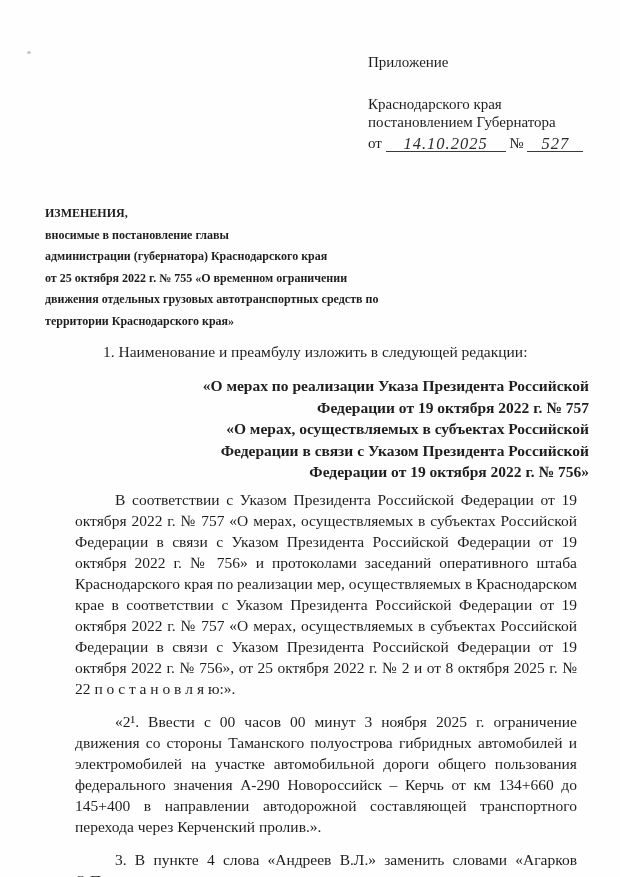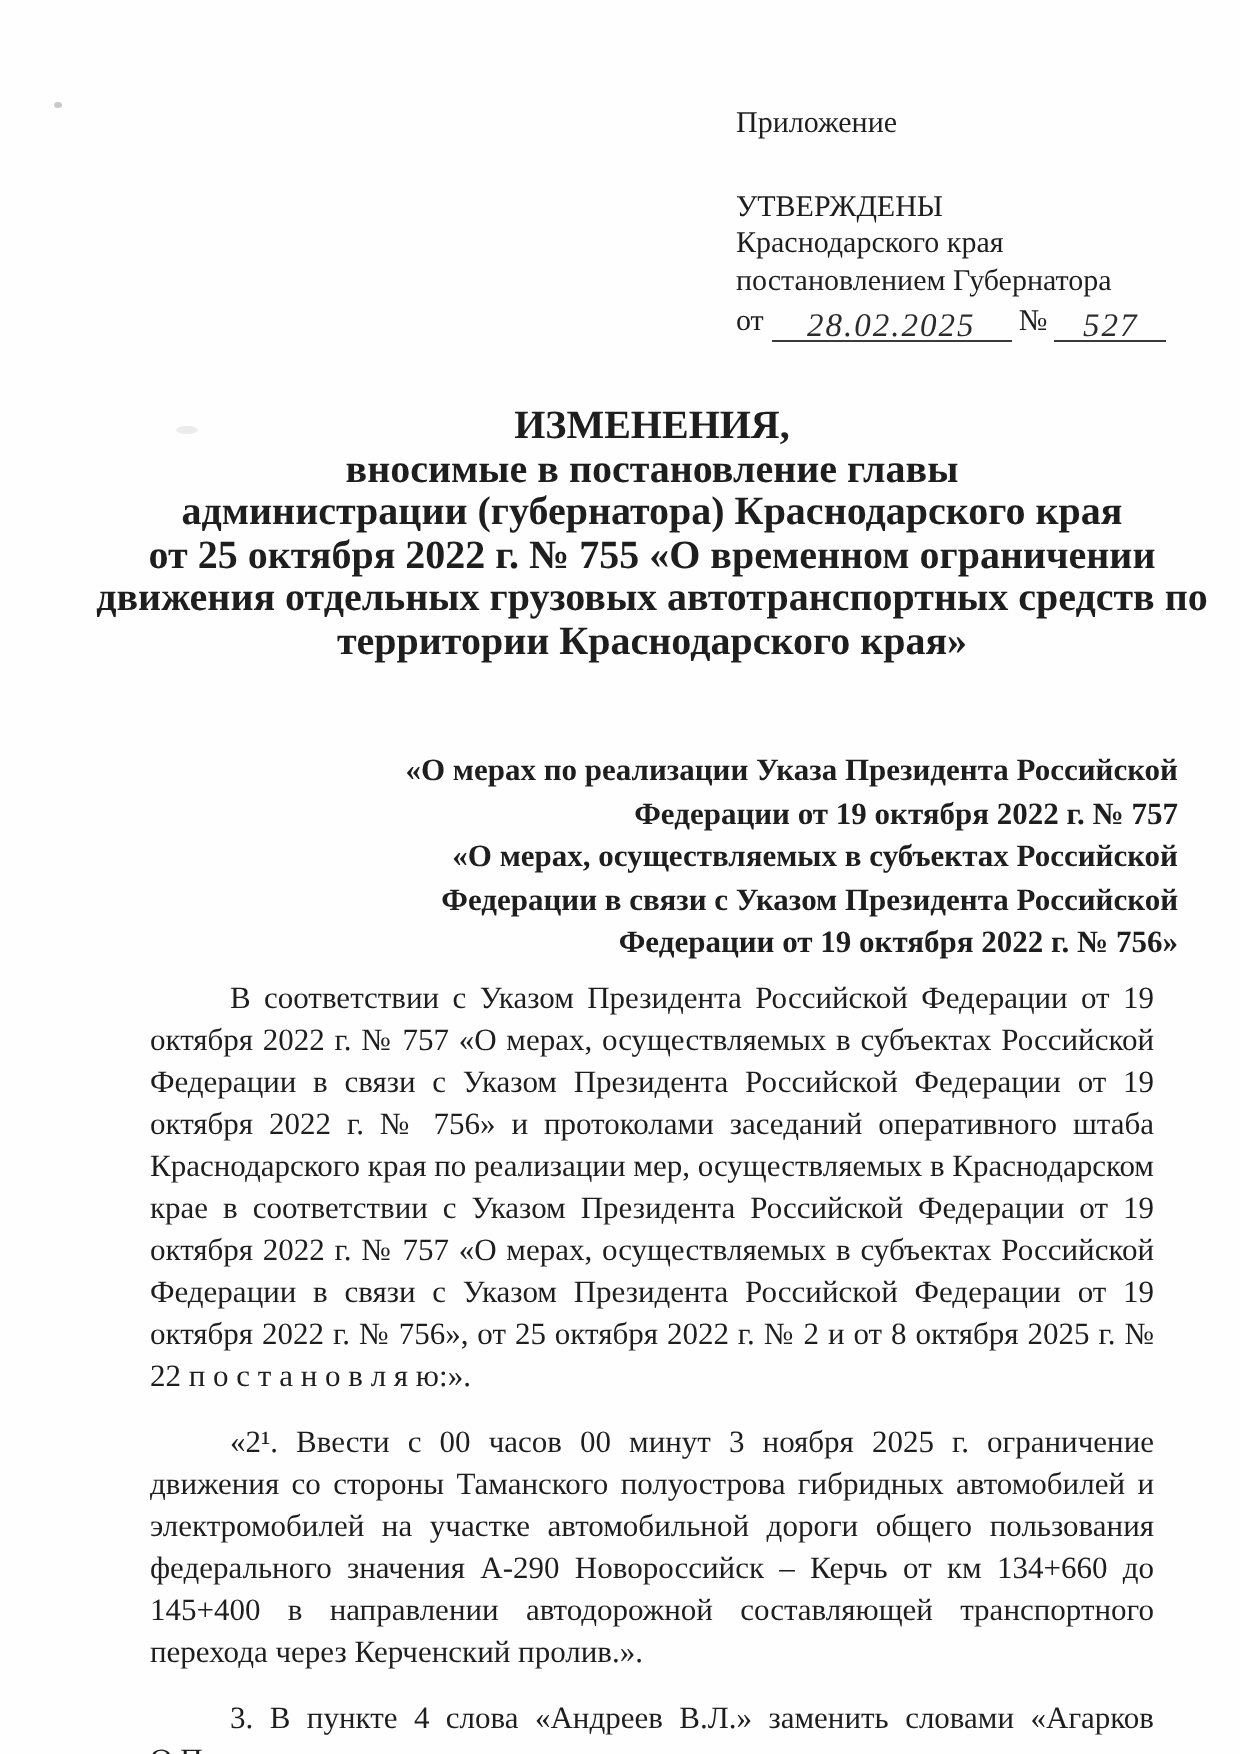--- a/index.html
+++ b/index.html
@@ -40,23 +40,22 @@
   }
   .hw-date { width: 120px; }
   .hw-num  { width: 56px; }
 
   
   .doc-title {
     position: absolute;
     top: 203px;
     left: 45px;
     right: 45px;
-    text-align: center;
     font-weight: bold;
-    font-size: 20px;
+    font-size: 12px;
     line-height: 21.5px;
     white-space: pre-line;
   }
 
   
   .p1 {
     position: absolute;
     top: 341px;
     left: 63px;
     right: 63px;
@@ -97,38 +96,38 @@
 </head>
 <body>
 
 <div class="page">
 
   <div class="speck speck-1"></div>
   <div class="speck speck-2"></div>
 
   <div class="approval">
     <div class="annex">Приложение</div>
-    <div>УТВЕРЖДЕНЫ</div>
     <div>Краснодарского края</div>
     <div>постановлением Губернатора</div>
     <div class="sign-row">
       <span>от</span>
-      <span class="hw hw-date">28.02.2025</span>
+      <span class="hw hw-date">14.10.2025</span>
       <span>№</span>
       <span class="hw hw-num">527</span>
     </div>
   </div>
 
   <div class="doc-title">ИЗМЕНЕНИЯ,
 вносимые в постановление главы
 администрации (губернатора) Краснодарского края
 от 25 октября 2022 г. № 755 «О временном ограничении
 движения отдельных грузовых автотранспортных средств по
 территории Краснодарского края»</div>
 
+  <div class="p1">1. Наименование и преамбулу изложить в следующей редакции:</div>
 
   <div class="quote-title">«О мерах по реализации Указа Президента Российской
 Федерации от 19 октября 2022 г. № 757
 «О мерах, осуществляемых в субъектах Российской
 Федерации в связи с Указом Президента Российской
 Федерации от 19 октября 2022 г. № 756»</div>
 
   <div class="main-text">
     <p>В соответствии с Указом Президента Российской Федерации от 19 октября 2022 г. № 757 «О мерах, осуществляемых в субъектах Российской Федерации в связи с Указом Президента Российской Федерации от 19 октября 2022 г. № 756» и протоколами заседаний оперативного штаба Краснодарского края по реализации мер, осуществляемых в Краснодарском крае в соответствии с Указом Президента Российской Федерации от 19 октября 2022 г. № 757 «О мерах, осуществляемых в субъектах Российской Федерации в связи с Указом Президента Российской Федерации от 19 октября 2022 г. № 756», от 25 октября 2022 г. № 2 и от 8 октября 2025 г. № 22 п о с т а н о в л я ю:».</p>
     <p>«2¹. Ввести с 00 часов 00 минут 3 ноября 2025 г. ограничение движения со стороны Таманского полуострова гибридных автомобилей и электромобилей на участке автомобильной дороги общего пользования федерального значения А-290 Новороссийск – Керчь от км 134+660 до 145+400 в направлении автодорожной составляющей транспортного перехода через Керченский пролив.».</p>

